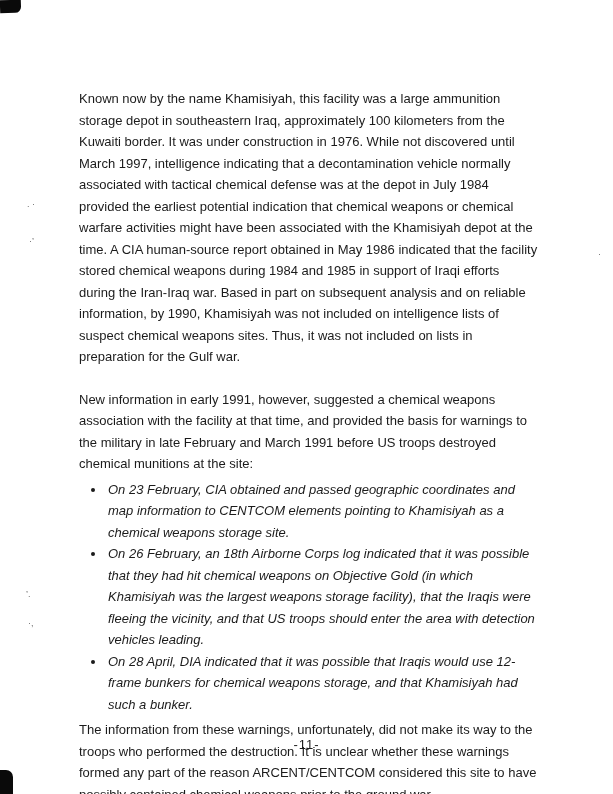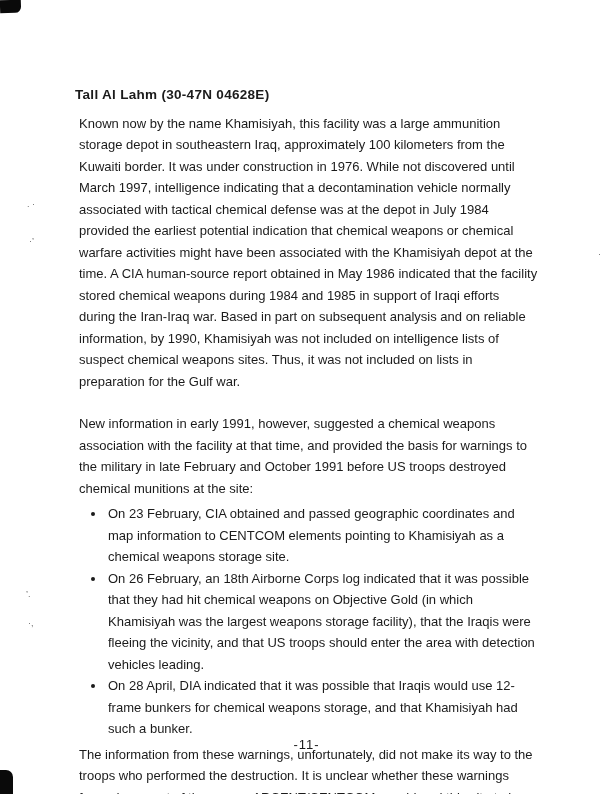--- a/index.html
+++ b/index.html
@@ -40,20 +40,21 @@
     margin-top: 21px !important;
   }
   ul.bullets {
     margin: 0;
     padding: 0 0 0 31px;
     list-style: disc outside;
   }
   ul.bullets li {
     margin: 0;
     padding: 0 0 0 2px;
+    font-style: italic;
   }
   .page-number {
     position: absolute;
     left: 0;
     right: 0;
     top: 737px;
     text-align: center;
     font-size: 13px;
     letter-spacing: 1px;
     color: #1b1b1b;
@@ -87,25 +88,24 @@
 
   <div class="artifact top-left"></div>
   <div class="artifact bottom-left"></div>
   <div class="speck" style="left:27px; top:200px;">. ·</div>
   <div class="speck" style="left:29px; top:237px;">·’</div>
   <div class="speck" style="left:598px; top:250px;">·</div>
   <div class="speck" style="left:26px; top:590px;">’.</div>
   <div class="speck" style="left:28px; top:619px;">·,</div>
 
   <div class="content">
-    <h1 class="heading">Tall Al Lahm (30-47N 04628E)</h1>
 
     <p>Known now by the name Khamisiyah, this facility was a large ammunition storage depot in southeastern Iraq, approximately 100 kilometers from the Kuwaiti border.  It was under construction in 1976.  While not discovered until March 1997, intelligence indicating that a decontamination vehicle normally associated with tactical chemical defense was at the depot  in July 1984 provided the earliest potential indication that chemical weapons or chemical warfare activities might have been associated with the Khamisiyah depot at the time.  A CIA human-source report obtained in May 1986 indicated that the facility stored chemical weapons during 1984 and 1985 in support of Iraqi efforts during the Iran-Iraq war.  Based in part on subsequent analysis and on reliable information, by 1990, Khamisiyah was not included on intelligence lists of suspect chemical weapons sites.  Thus, it was not included on lists in preparation for the Gulf war.</p>
 
-    <p class="para-gap">New information in early 1991, however, suggested a chemical weapons association with the facility at that time, and provided the basis for warnings to the military in late February and October 1991 before US troops destroyed chemical munitions at the site:</p>
+    <p class="para-gap">New information in early 1991, however, suggested a chemical weapons association with the facility at that time, and provided the basis for warnings to the military in late February and March 1991 before US troops destroyed chemical munitions at the site:</p>
 
     <ul class="bullets">
       <li>On 23 February, CIA obtained and passed geographic coordinates and map information to CENTCOM elements pointing to Khamisiyah as a chemical weapons storage site.</li>
       <li>On 26 February, an 18th Airborne Corps log indicated that it was possible that they had hit chemical weapons on Objective Gold (in which Khamisiyah was the largest weapons storage facility), that the Iraqis were fleeing the vicinity, and that US troops should enter the area with detection vehicles leading.</li>
       <li>On 28 April, DIA indicated that it was possible that Iraqis would use 12-frame bunkers for chemical weapons storage, and that Khamisiyah had such a bunker.</li>
     </ul>
 
     <p>The information from these warnings, unfortunately, did not make its way to the troops who performed the destruction.  It is unclear whether these warnings formed any part of the reason ARCENT/CENTCOM considered this site to have possibly contained chemical weapons prior to the ground war.</p>
   </div>
 

